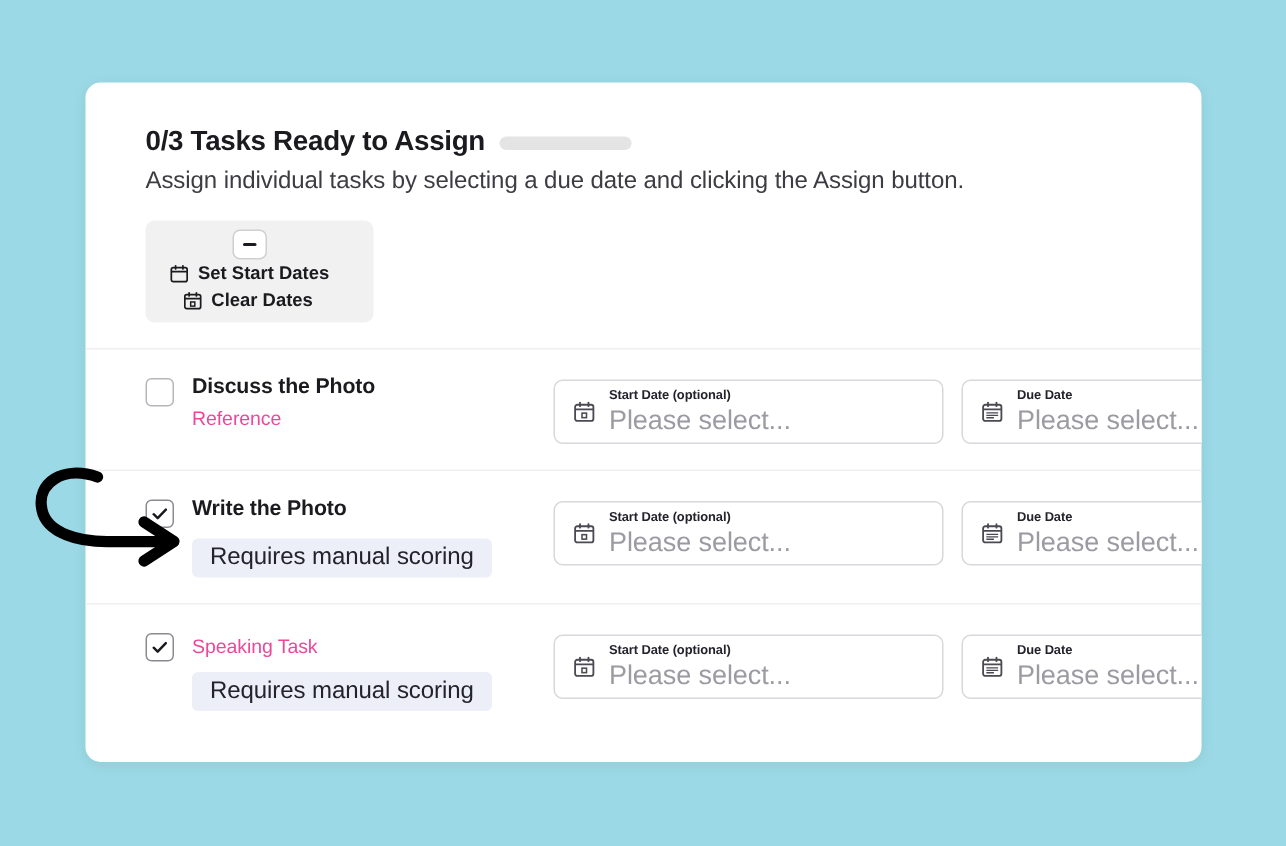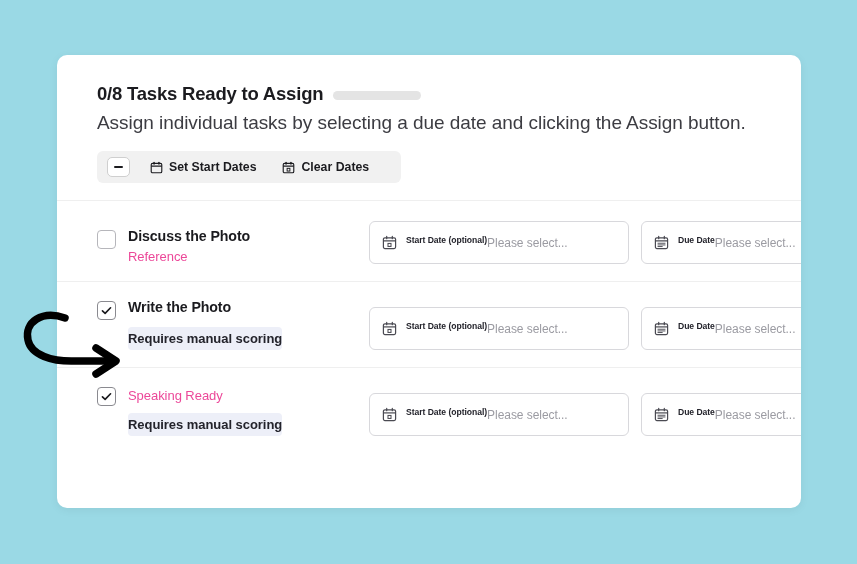--- a/index.html
+++ b/index.html
@@ -53,34 +53,35 @@
   }
   .skeleton-pill {
     width: 88px;
     height: 9px;
     border-radius: 5px;
     background: #e4e4e4;
     margin-top: 3px;
   }
   .page-subtitle {
     margin-top: 7px;
-    font-size: 19px;
+    font-size: 16px;
     color: #3c3c42;
     letter-spacing: -0.05px;
   }
 
   
   .toolbar {
     margin-top: 17px;
     display: inline-flex;
     align-items: center;
     background: #f1f1f1;
     border-radius: 6px;
     padding: 6px 10px;
     gap: 0px;
+    flex-direction: column;
   }
   .minus-btn {
     width: 23px;
     height: 20px;
     background: #ffffff;
     border: 1px solid #cfcfcf;
     border-radius: 5px;
     display: flex;
     align-items: center;
     justify-content: center;
@@ -114,21 +115,21 @@
     height: 1px;
     background: #efefef;
     margin-left: -40px;
     width: 744px;
   }
 
   
   .task-row {
     position: relative;
     display: flex;
-    align-items: flex-end;
+    align-items: flex-start;
     padding-top: 17px;
     padding-bottom: 17px;
     min-height: 70px;
     box-sizing: border-box;
   }
   .task-left {
     display: flex;
     align-items: flex-start;
     gap: 12px;
     width: 272px;
@@ -163,24 +164,24 @@
     font-size: 13px;
     color: #ec4899;
     margin-top: 3px;
     letter-spacing: -0.05px;
   }
   .badge {
     display: inline-block;
     margin-top: 10px;
     background: #edeff8;
     color: #23232b;
-    font-size: 13px;
-    font-weight: bold;
+    font-size: 16px;
+    font-weight: normal;
     border-radius: 4px;
-    padding: 4px 0;
+    padding: 4px 12px;
     letter-spacing: -0.05px;
   }
 
   
   .date-fields {
     display: flex;
     gap: 12px;
     padding-top: 3px;
   }
   .date-field {
@@ -191,30 +192,30 @@
     border-radius: 6px;
     background: #fff;
     box-sizing: border-box;
     display: flex;
     align-items: center;
     gap: 9px;
     padding: 0 12px;
     cursor: pointer;
   }
   .date-field svg { display: block; flex: 0 0 auto; }
-  .date-text-wrap { display: flex; flex-direction: row; justify-content: center; }
+  .date-text-wrap { display: flex; flex-direction: column; justify-content: center; }
   .date-label {
     font-size: 8.6px;
     font-weight: bold;
     color: #23232b;
     letter-spacing: -0.05px;
     line-height: 1.2;
   }
   .date-placeholder {
-    font-size: 12px;
+    font-size: 18px;
     color: #9b9ba2;
     margin-top: 2px;
     line-height: 1.1;
     letter-spacing: -0.05px;
   }
 
   
   #annotation-arrow {
     position: absolute;
     left: 18px;
@@ -227,21 +228,21 @@
 </head>
 <body>
 
 <div id="stage">
 
   <div id="card">
     <div class="card-inner">
 
       
       <div class="header-row">
-        <div class="page-title">0/8 Tasks Ready to Assign</div>
+        <div class="page-title">0/3 Tasks Ready to Assign</div>
         <div class="skeleton-pill"></div>
       </div>
       <div class="page-subtitle">Assign individual tasks by selecting a due date and clicking the Assign button.</div>
 
       
       <div class="toolbar">
         <div class="minus-btn">
           <span class="bar"></span>
         </div>
 
@@ -374,21 +375,21 @@
       <div class="task-row">
         <div class="task-left">
           <div class="checkbox checked">
             <span>
               <svg width="13" height="13" viewBox="0 0 16 16">
                 <path d="M3 8.4 L6.3 11.6 L13 4.6" fill="none" stroke="#1b1b1f" stroke-width="2" stroke-linecap="round" stroke-linejoin="round"></path>
               </svg>
             </span>
           </div>
           <div class="task-texts">
-            <div class="task-sub">Speaking Ready</div>
+            <div class="task-sub">Speaking Task</div>
             <div class="badge">Requires manual scoring</div>
           </div>
         </div>
         <div class="date-fields">
           <div class="date-field">
             <span>
               <svg width="15" height="15" viewBox="0 0 16 16">
                 <rect x="1.5" y="3" width="13" height="11.5" rx="1.6" fill="none" stroke="#4a4a52" stroke-width="1.3"></rect>
                 <path d="M1.5 6.3 H14.5" stroke="#4a4a52" stroke-width="1.3"></path>
                 <path d="M5 1.5 V4" stroke="#4a4a52" stroke-width="1.3" stroke-linecap="round"></path>

